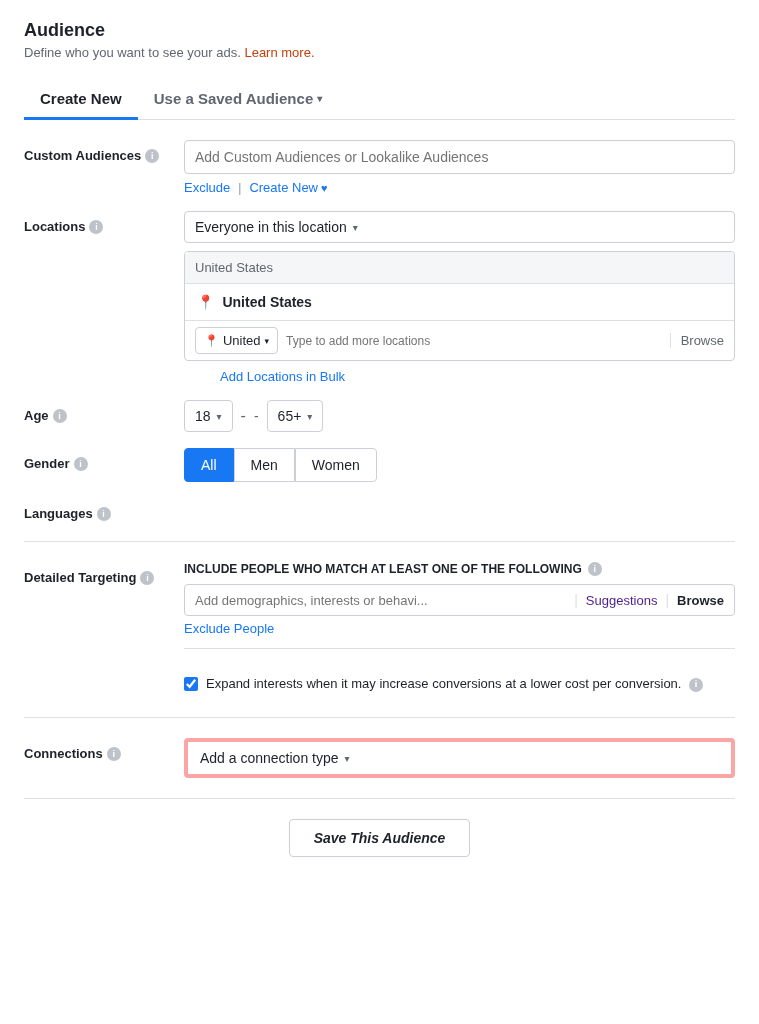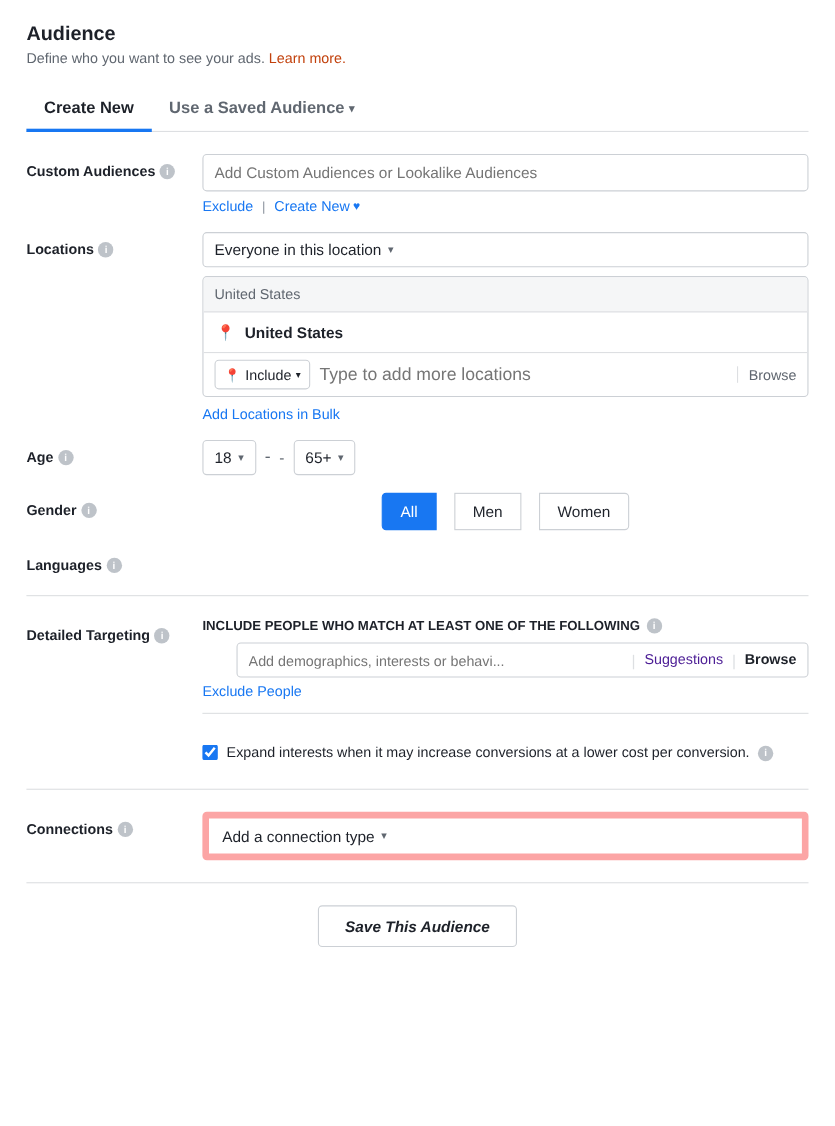--- a/index.html
+++ b/index.html
@@ -177,35 +177,36 @@
       font-weight: 500;
       cursor: pointer;
       background: #fff;
       color: #1d2129;
       white-space: nowrap;
     }
     .location-type-input {
       flex: 1;
       border: none;
       outline: none;
-      font-size: 16px;
+      font-size: 12px;
       color: #0f172a;
       padding: 4px 0;
     }
     .browse-btn {
       font-size: 13px;
       color: #606770;
       cursor: pointer;
       white-space: nowrap;
       border-left: 1px solid #dddfe2;
       padding-left: 10px;
     }
     .add-bulk-link {
       margin-top: 8px;
       display: block;
+      margin-left: 36px;
     }
     .age-row {
       display: flex;
       align-items: center;
       gap: 8px;
     }
     .select-btn {
       display: flex;
       align-items: center;
       gap: 6px;
@@ -214,22 +215,21 @@
       padding: 7px 10px;
       background: #fff;
       cursor: pointer;
       font-size: 14px;
       color: #1d2129;
       justify-content: flex-end;
     }
     .gender-row {
       display: flex;
       align-items: center;
-      gap: 16px;
-      justify-content: center;
+      gap: 0;
     }
     .gender-btn {
       padding: 8px 16px;
       border: 1px solid #ccd0d5;
       background: #fff;
       cursor: pointer;
       font-size: 14px;
       color: #1d2129;
       font-weight: 500;
     }
@@ -258,26 +258,26 @@
       gap: 6px;
     }
     .targeting-label strong {
       color: #1d2129;
       font-weight: 600;
       text-transform: uppercase;
       font-size: 12px;
     }
     .targeting-input-row {
       display: flex;
+      align-items: center;
       border: 1px solid #ccd0d5;
       border-radius: 4px;
       padding: 7px 10px;
       gap: 8px;
       background: #fff;
-      margin-left: 31px;
     }
     .targeting-input {
       flex: 1;
       border: none;
       outline: none;
       font-size: 13px;
       color: #606770;
     }
     .pipe {
       color: #dddfe2;
@@ -310,21 +310,21 @@
     }
     .checkbox-label {
       font-size: 13px;
       color: #1d2129;
       line-height: 1.4;
     }
     .connection-dropdown {
       display: flex;
       align-items: center;
       gap: 6px;
-      border: 6px solid #fca5a5;
+      border: 4px solid #fca5a5;
       border-radius: 4px;
       padding: 8px 12px;
       background: #fff;
       cursor: pointer;
       font-size: 14px;
       color: #1d2129;
     }
     .save-btn {
       display: block;
       margin: 0 auto;
@@ -397,21 +397,21 @@
     </div>
     <div class="location-box">
       <div class="location-header">United States</div>
       <div class="location-item">
         <span class="pin-icon">📍</span>
         <span class="location-name">United States</span>
       </div>
       <div class="location-input-row">
         <button class="include-btn">
           <span style="color:#1877f2;font-size:12px;">📍</span>
-          <span>Include</span>
+          <span>United</span>
           <span class="small-caret">▾</span>
         </button>
         <input type="text" class="location-type-input" placeholder="Type to add more locations" style="">
         <span class="browse-btn">Browse</span>
       </div>
     </div>
     <a href="#" class="link add-bulk-link">Add Locations in Bulk</a>
   </div>
 </div>
 

